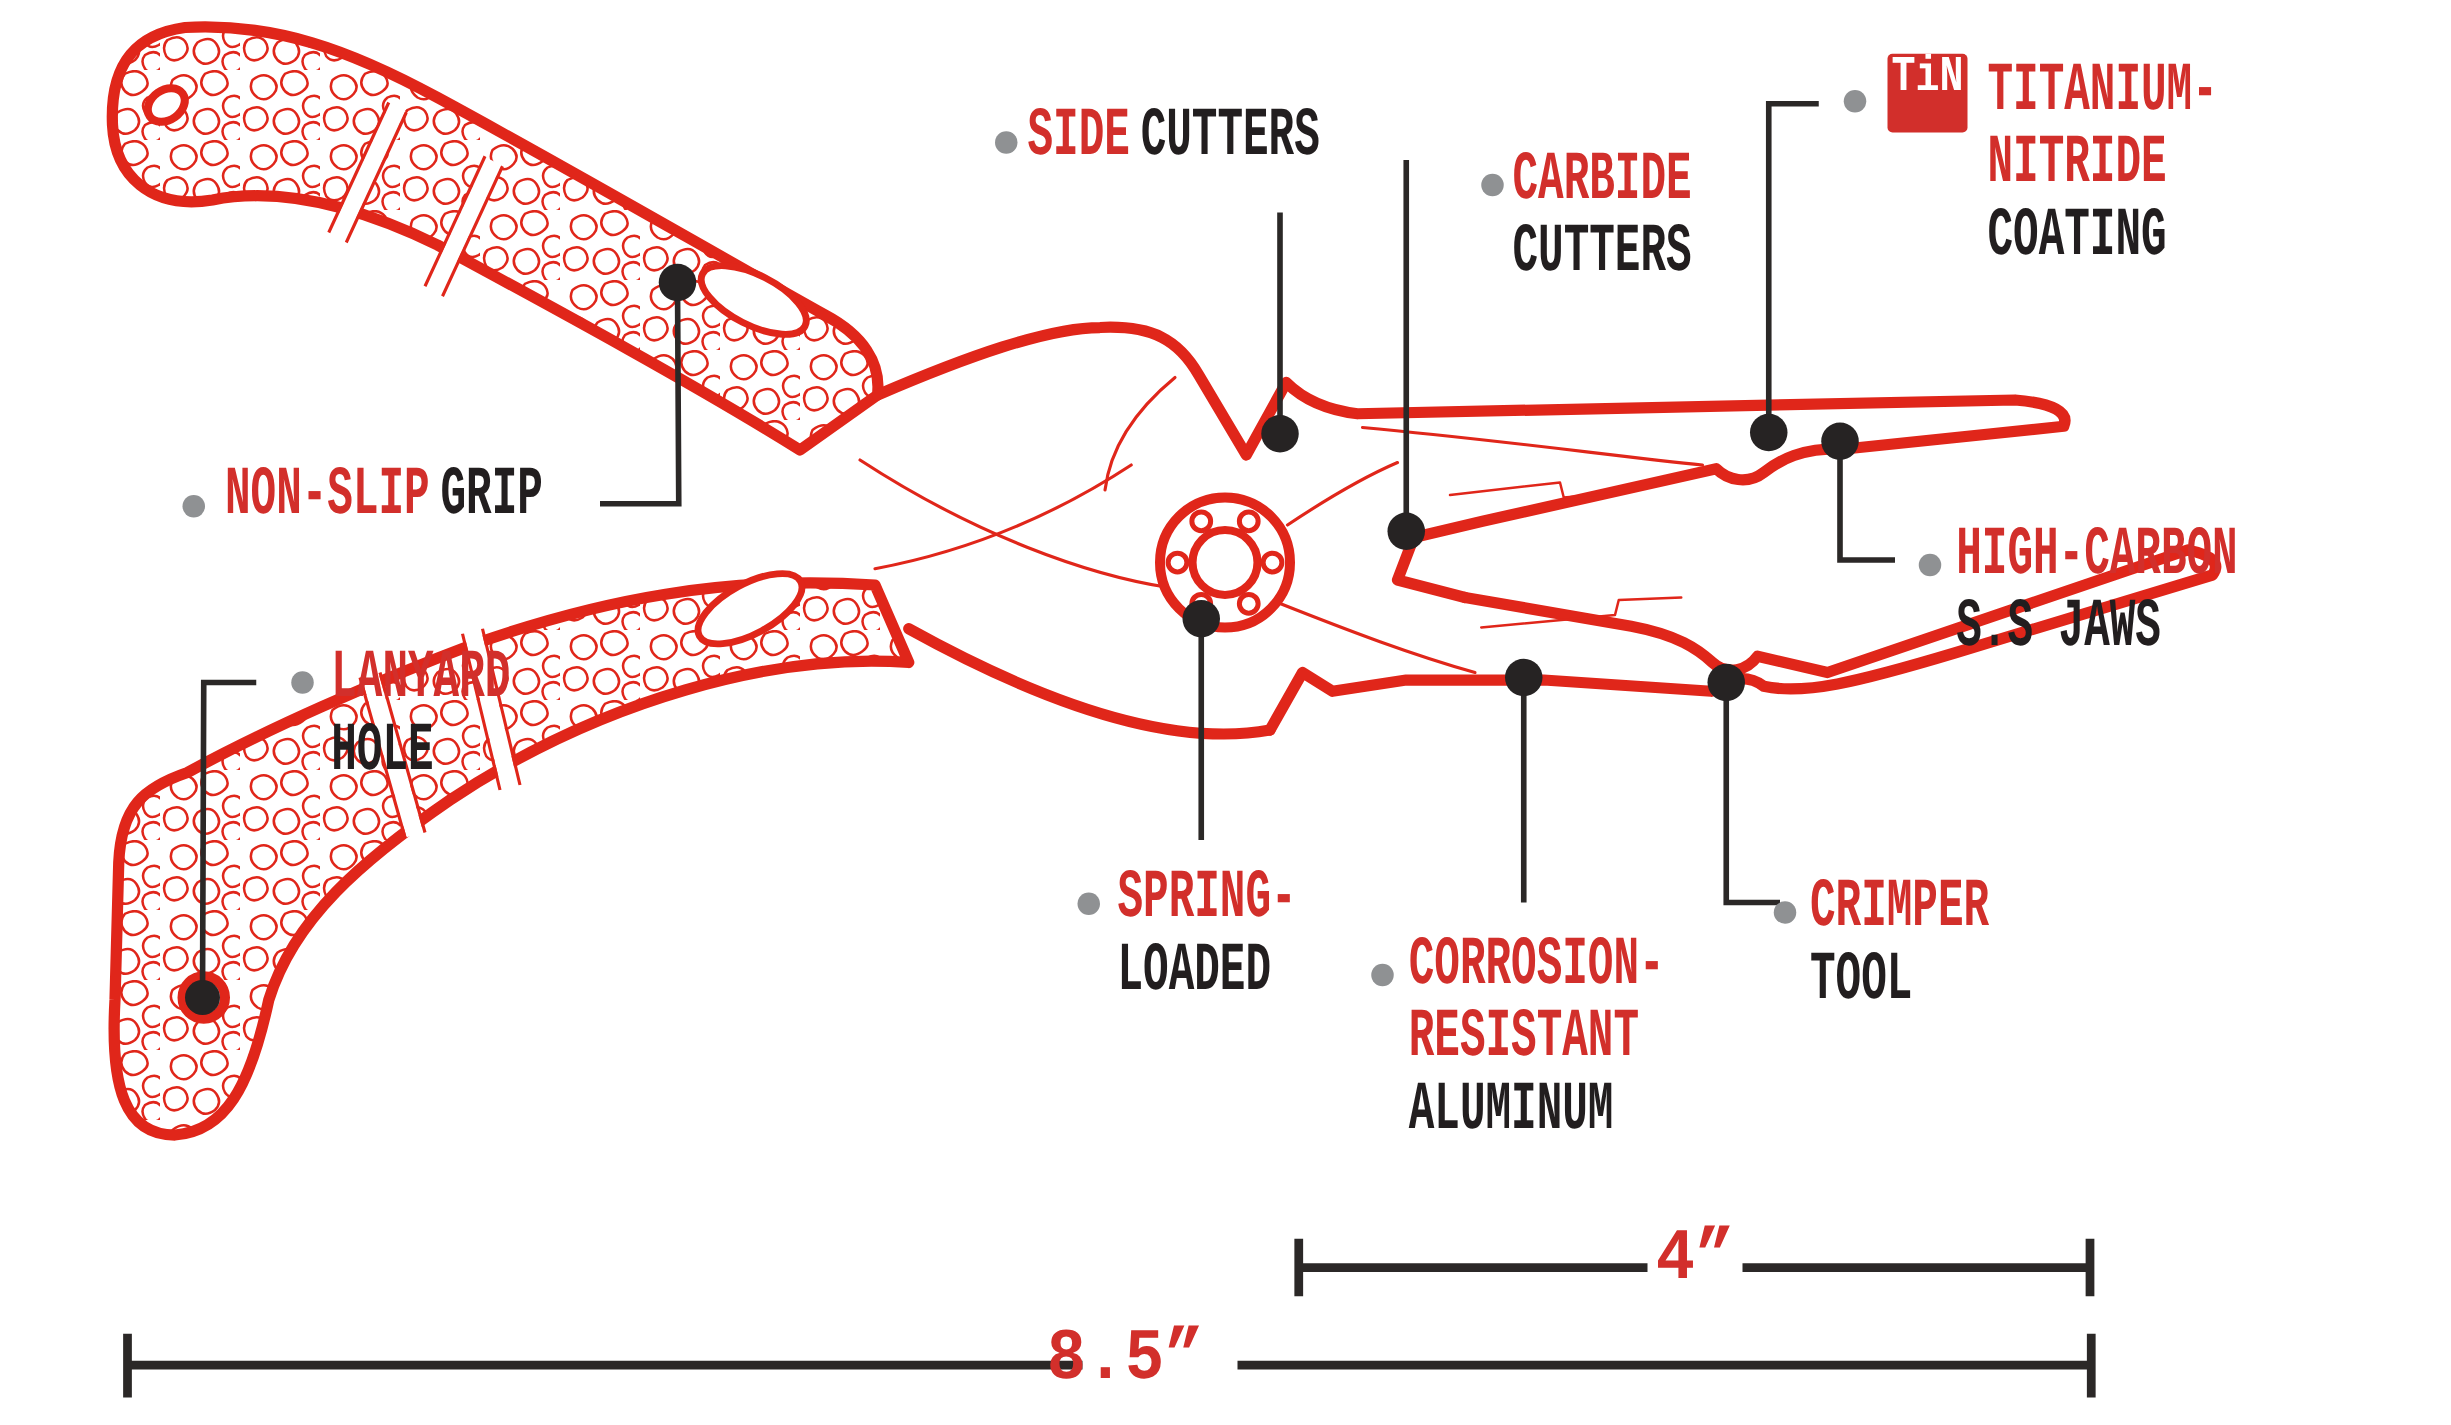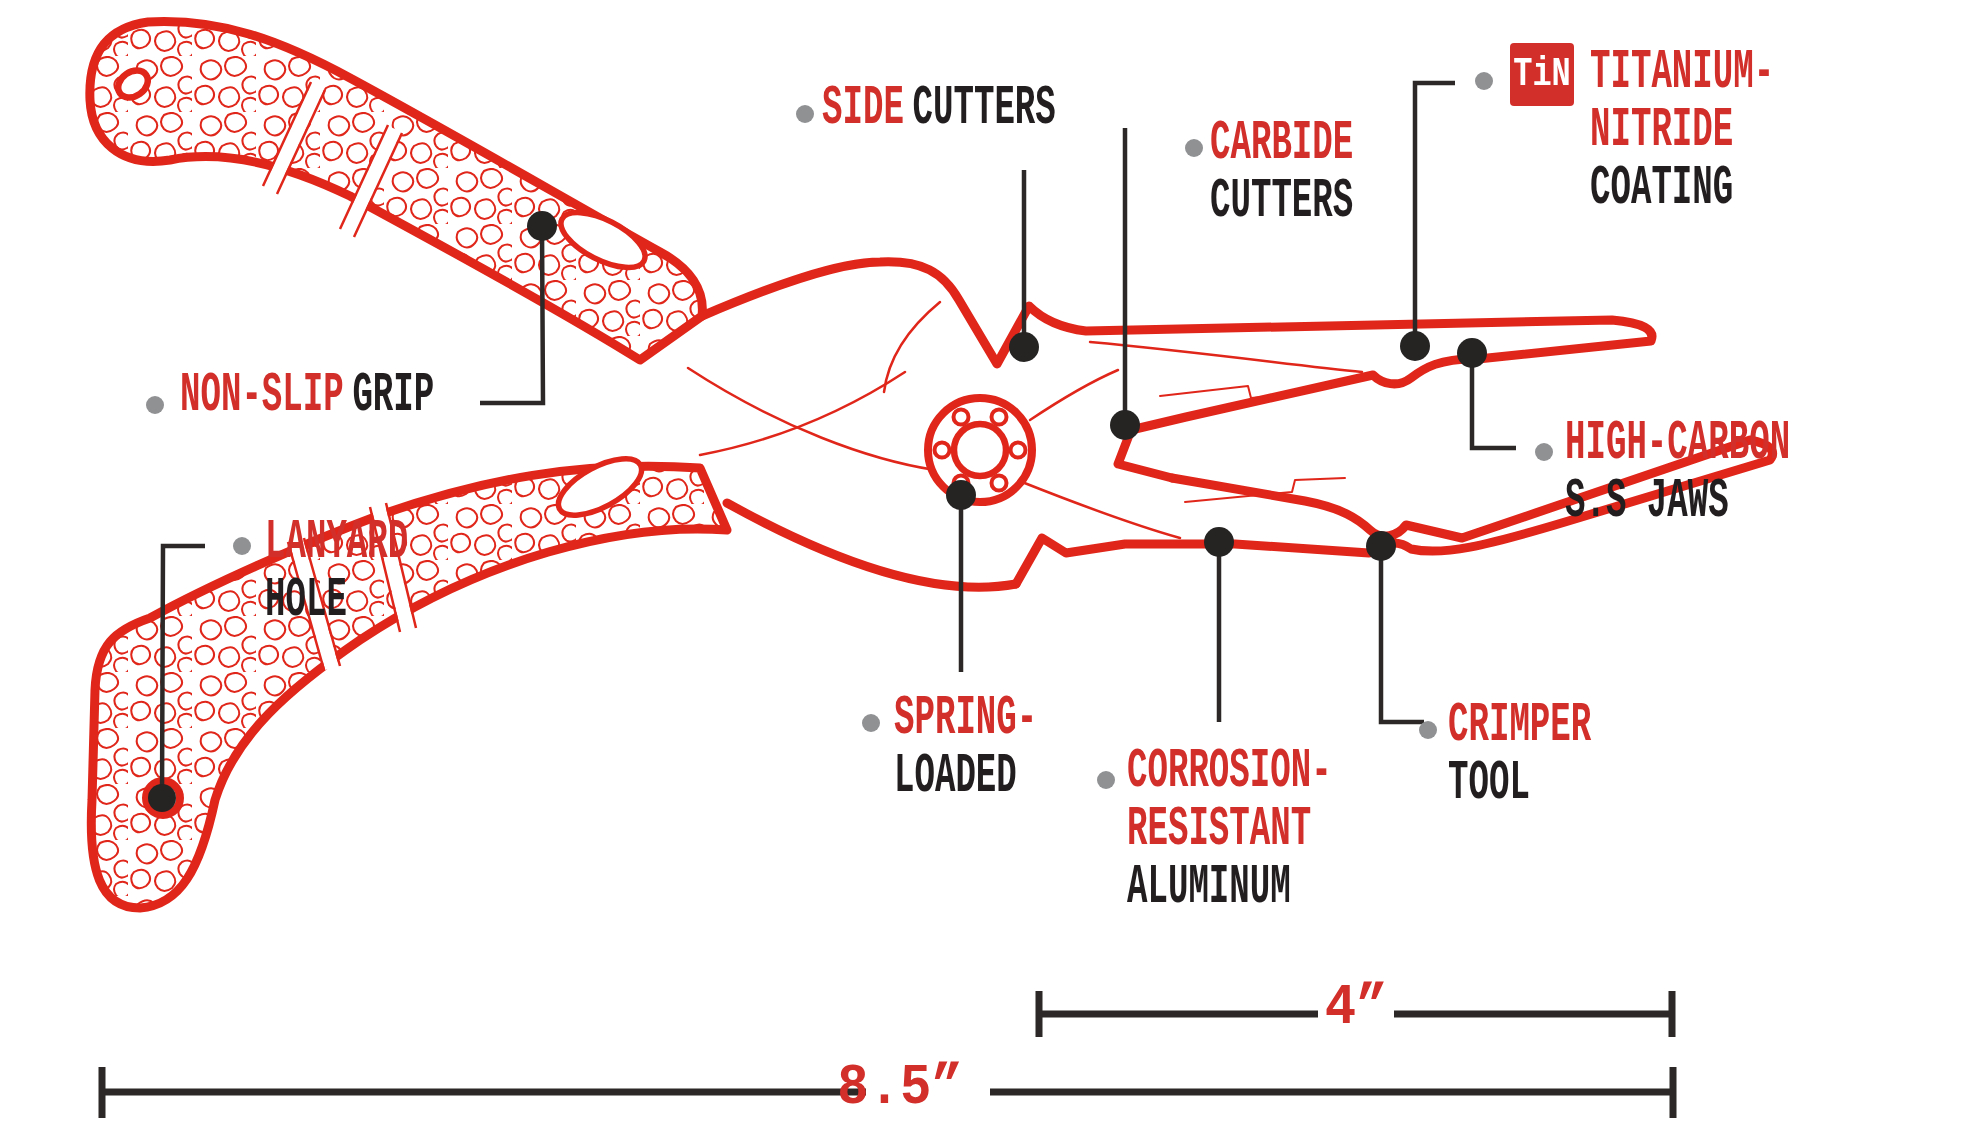--- a/index.html
+++ b/index.html
@@ -8,21 +8,21 @@
   .art{position:absolute;left:0;top:0;}
   
   .lbl{position:absolute;transform:scaleX(0.62);transform-origin:0 0;
        font-weight:700;font-size:55px;line-height:58px;white-space:nowrap;letter-spacing:0;}
   .red{color:var(--red-text,#d22f2b);}
   .blk{color:var(--black-text,#221e1f);}
   .gap{margin-left:14px;}
   .bullet{position:absolute;width:18px;height:18px;border-radius:50%;
           background:var(--gray-bullet,#8f9193);}
   .badge{position:absolute;width:64px;height:63px;background:var(--red-text,#d22f2b);
-         border-radius:4px;display:flex;align-items:center;justify-content:center;}
+         border-radius:4px;display:flex;align-items:flex-start;justify-content:center;}
   .badge-t{color:#fff;font-weight:700;font-size:40px;line-height:1;transform:scaleX(0.8);}
   
   .dim{position:absolute;transform:translate(-50%,-50%);}
   .dim-t{display:inline-block;color:var(--red-text,#d22f2b);font-weight:700;
          font-size:58px;line-height:1;transform:scaleX(0.9);white-space:nowrap;}
 </style>
 </head>
 <body>
 
 <div class="stage">

